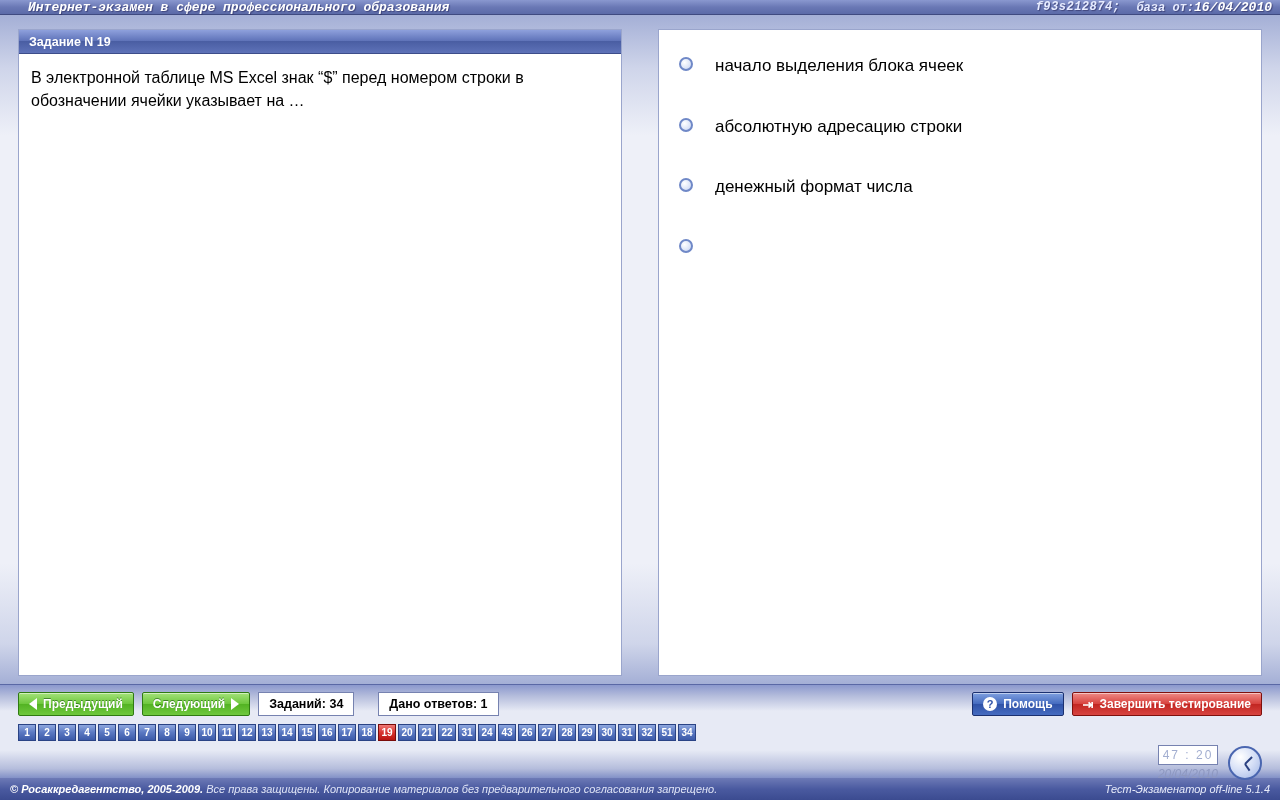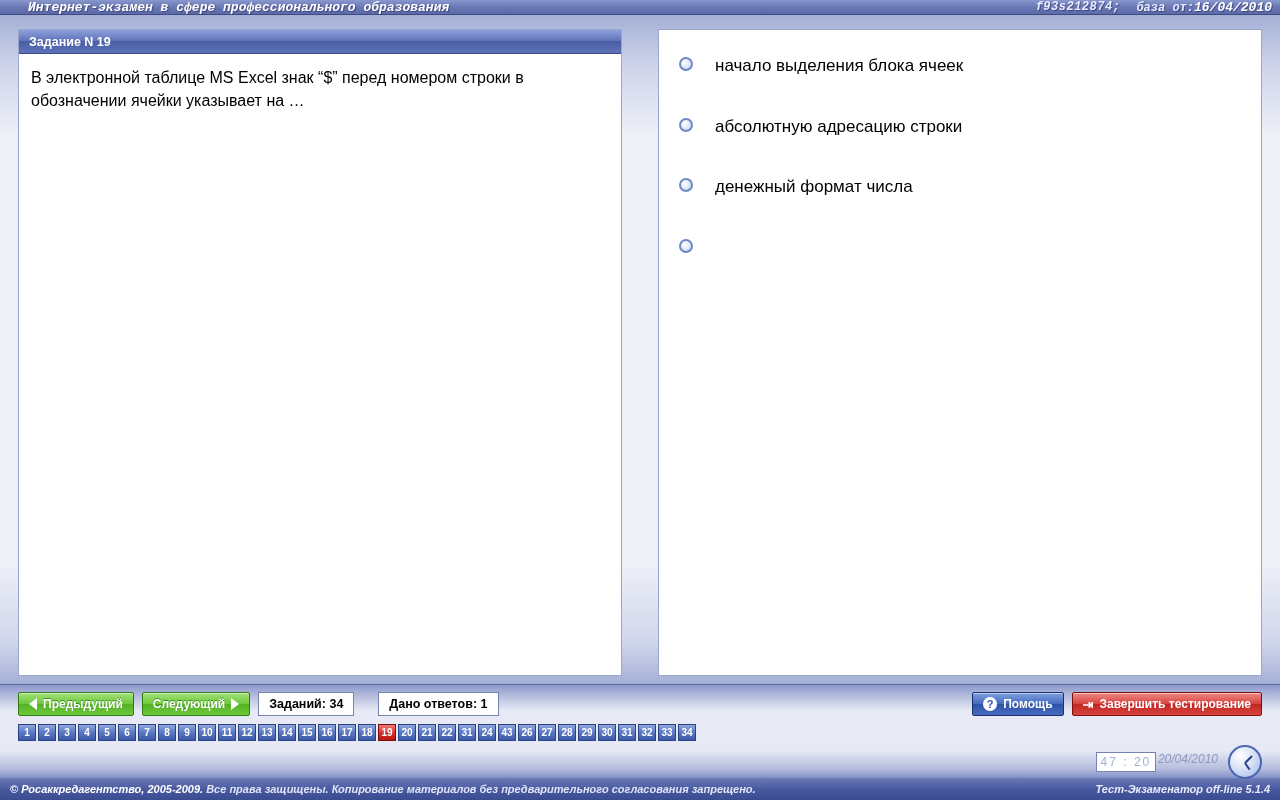--- a/index.html
+++ b/index.html
@@ -121,21 +121,21 @@
     border:1px solid #2a4385; color:#fff; font-size:10px; font-weight:bold;
     display:inline-flex; align-items:center; justify-content:center; cursor:pointer;
   }
   .qnum.current {
     background: linear-gradient(to bottom, #ef7a78 0%, #d83430 50%, #b81410 100%);
     border-color:#7a0c0a;
     text-align:center;
   }
 
   .nav-row3 { display:flex; align-items:center; justify-content:flex-end; gap:10px; margin-top:-4px;}
-  .timer-area { display:flex; gap:2px; }
+  .timer-area { display:flex; flex-direction:column; align-items:flex-end; gap:2px; }
   .timer-box {
     width:60px; height:20px; background:#fff; border:1px solid #7682b0;
     color:#a2aed0; font-size:12px; letter-spacing:2px; display:flex; align-items:center; justify-content:center;
   }
   .date-small { color:#8e98c0; font-size:12px; font-style:italic; }
   .clock {
     width:34px;height:34px;border-radius:50%;
     background: radial-gradient(circle at 35% 30%, #fff 0%, #d4def6 50%, #9fb4e4 100%);
     border:2px solid #4a66b0; position:relative;
   }
@@ -143,21 +143,21 @@
     content:""; position:absolute; background:#2a4080; left:50%; top:50%; transform-origin:left center;
   }
   .clock::before { width:10px; height:2px; transform: rotate(-45deg); }
   .clock::after  { width:8px; height:2px; transform: rotate(55deg); }
 
   
   .footer {
     height: 22px;
     background: linear-gradient(to bottom, #6d7ab6 0%, #4a5aa0 50%, #3b4b90 100%);
     color:#dfe4f6; font-size:11px;
-    display:flex; align-items:center; padding:0 10px;font-weight:bold;
+    display:flex; align-items:center; padding:0 10px;
   }
   .footer .fl { font-style: italic; }
   .footer .fl strong { color:#fff; }
   .footer .fr { margin-left:auto; font-style: italic; color:#e7ebfa; }
 </style>
 </head>
 <body>
 
 <div class="titlebar">
   <span class="tb-left">Интернет-экзамен в сфере профессионального образования</span>
@@ -250,21 +250,21 @@
       <div class="qnum">31</div>
       <div class="qnum">24</div>
       <div class="qnum">43</div>
       <div class="qnum">26</div>
       <div class="qnum">27</div>
       <div class="qnum">28</div>
       <div class="qnum">29</div>
       <div class="qnum">30</div>
       <div class="qnum">31</div>
       <div class="qnum">32</div>
-      <div class="qnum">33</div>
+      <div class="qnum">51</div>
       <div class="qnum">34</div>
     </div>
   <div class="nav-row3">
     <div class="timer-area">
       <div class="timer-box">47 : 20</div>
       <div class="date-small">20/04/2010</div>
     </div>
     <div class="clock"></div>
   </div>
 </div>

